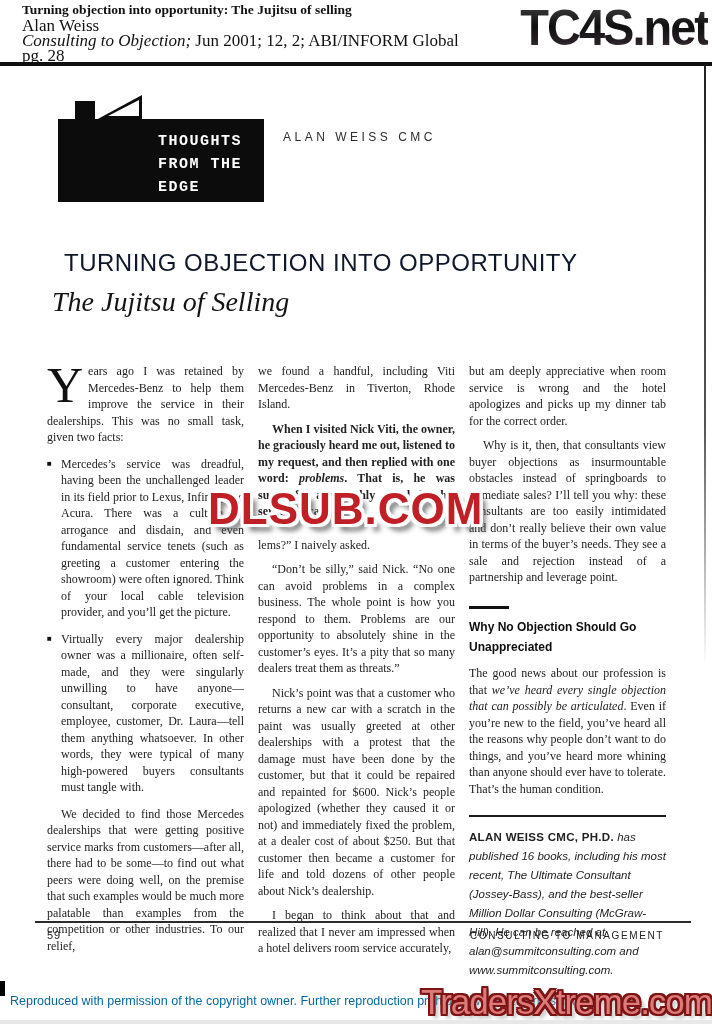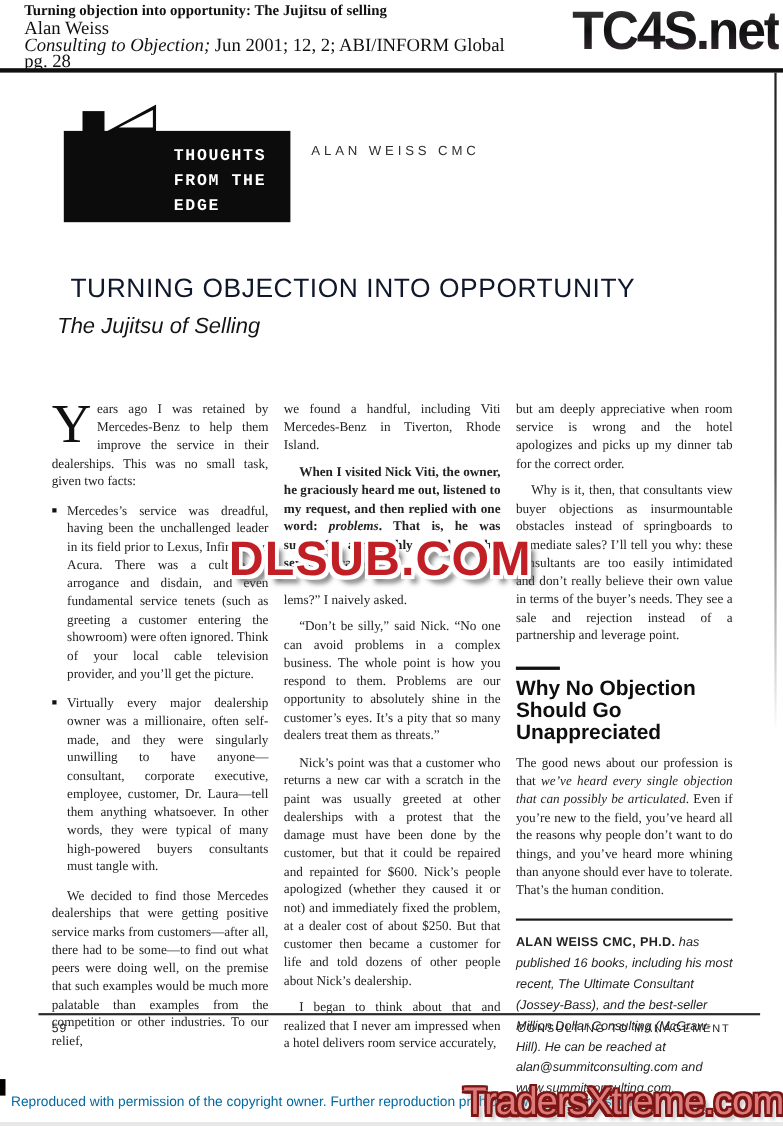--- a/index.html
+++ b/index.html
@@ -22,36 +22,36 @@
   .logo-box{position:absolute;left:58px;top:119px;width:206px;height:83px;background:#0c0c0c;}
   .logo-chimney{position:absolute;left:75px;top:101px;width:20px;height:19px;background:#0c0c0c;}
   .logo-flag{position:absolute;left:96px;top:93px;}
   .logo-text{position:absolute;left:130px;top:130px;font-family:Liberation Mono, monospace;
              font-weight:bold;font-size:15px;letter-spacing:1.5px;color:#fff;line-height:23px;margin-left:28px;}
   .byline{position:absolute;left:283px;top:130px;font-family:"Liberation Sans",sans-serif;
           font-size:12px;letter-spacing:3.5px;color:#2e2e2e;}
   
   .title-main{position:absolute;left:52px;top:249px;font-family:"Liberation Sans",sans-serif;
               font-size:24px;font-weight:400;letter-spacing:0.5px;color:#0f172a;margin-left:12px;}
-  .title-sub{position:absolute;left:52px;top:286px;font-family:Liberation Sans, sans-serif;
-             font-style:italic;font-size:20px;color:#141414;}
+  .title-sub{position:absolute;left:52px;top:286px;font-family:Liberation Serif, serif;
+             font-style:italic;font-size:28px;color:#141414;}
   
   .cols{position:absolute;left:47px;top:363px;width:620px;display:flex;gap:14px;}
   .col{width:197px;font-size:12px;line-height:16.5px;text-align:justify;color:#222;}
   .col p{margin:0 0 8px 0;}
   .col p.ind{text-indent:14px;}
   .col p.flush{text-indent:0;}
   .dropcap{float:left;font-size:50px;line-height:40px;padding-right:5px;padding-top:2px;
            font-family:"Liberation Serif",serif;color:#111;}
   .bullet{display:flex;margin:10px 0 0 0;}
   .bullet .bmark{flex:0 0 14px;font-size:8px;line-height:16.5px;color:#111;}
   .bullet .btext{flex:1;text-align:justify;}
   .spacer-line{height:17px;}
   .sec-rule{width:40px;height:3.5px;background:#111;margin:20px 0 8px 0;}
-  .sec-head{font-family:"Liberation Sans",sans-serif;font-weight:bold;font-size:19px;
+  .sec-head{font-family:"Liberation Sans",sans-serif;font-weight:bold;font-size:12px;
             line-height:20px;color:#0e0e0e;text-align:left;margin:0 0 8px 0;}
   .bio{margin-top:18px;border-top:2px solid #1a1a1a;padding-top:11px;
        font-family:"Liberation Sans",sans-serif;font-style:italic;font-size:11.5px;
        line-height:19px;text-align:left;color:#222;}
   .bio .bio-name{font-style:normal;font-weight:bold;letter-spacing:0.3px;}
   
   .footrule{position:absolute;left:35px;top:921px;width:656px;height:2px;background:#2b2b2b;}
   .pageno{position:absolute;left:47px;top:929px;font-family:"Liberation Sans",sans-serif;
           font-size:11px;letter-spacing:1px;color:#222;}
   .journal{position:absolute;right:48px;top:930px;font-family:"Liberation Sans",sans-serif;

